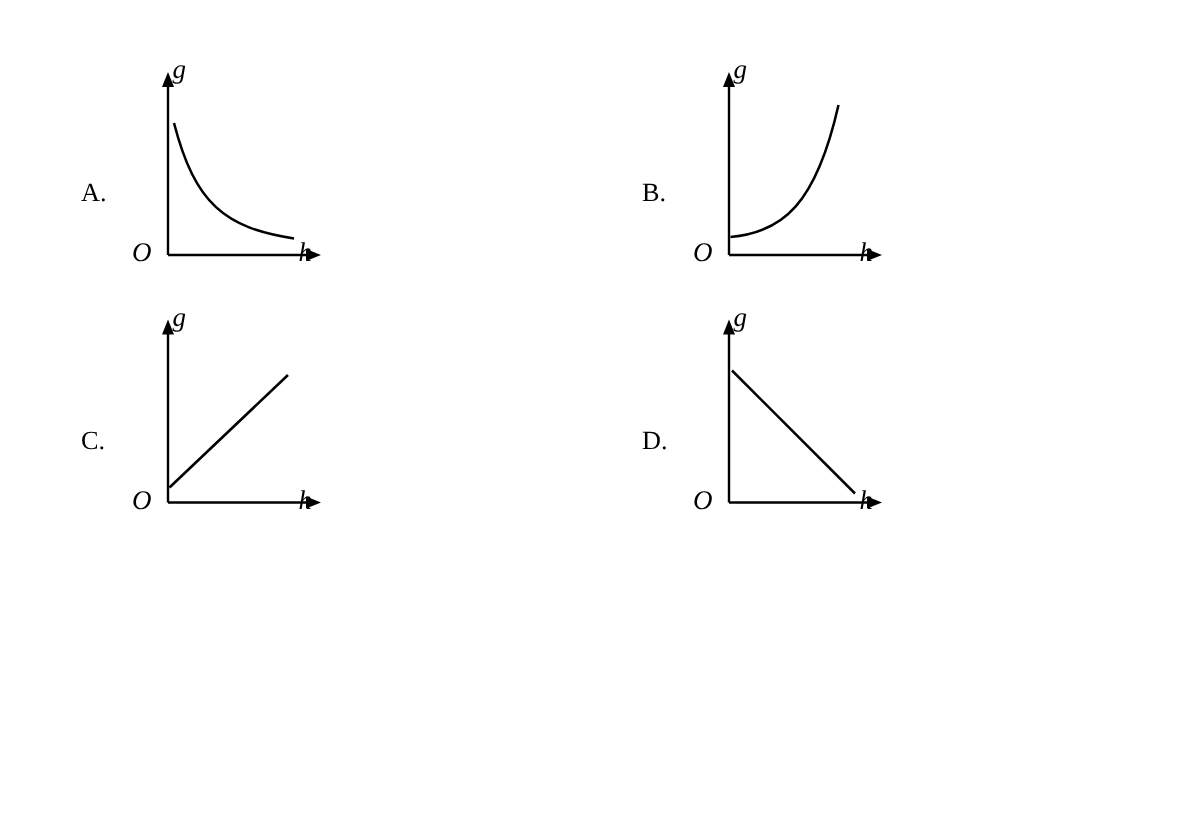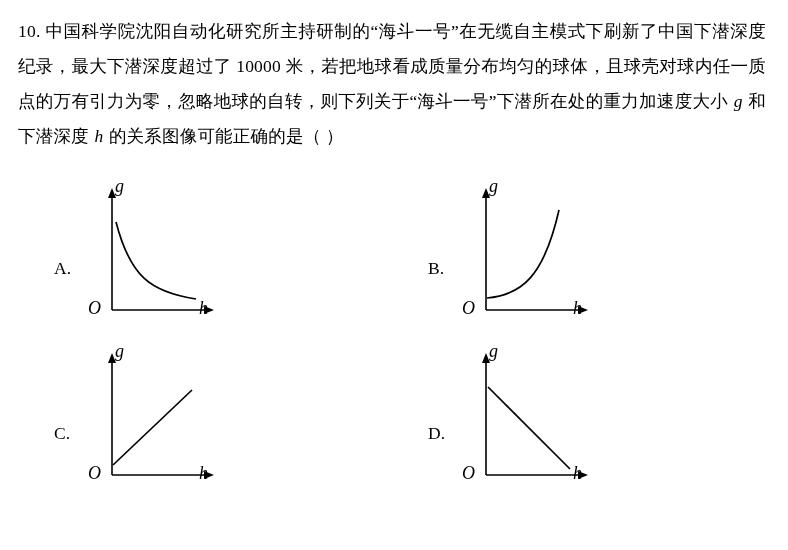--- a/index.html
+++ b/index.html
@@ -74,23 +74,20 @@
   }
   .lbl-g { left: 49px; top: -4px; }
   .lbl-h { left: 133px; top: 118px; }
   .lbl-o { left: 22px; top: 118px; font-style: italic; }
 </style>
 </head>
 <body>
 
 <div class="page">
 
-  <div class="question-text">
-    <span>10. 中国科学院沈阳自动化研究所主持研制的“海斗一号”在无缆自主模式下刷新了中国下潜深度纪录，最大下潜深度超过了 10000 米，若把地球看成质量分布均匀的球体，且球壳对球内任一质点的万有引力为零，忽略地球的自转，则下列关于“海斗一号”下潜所在处的重力加</span><span>速度大小 </span><span class="it">g</span><span> 和下潜深度 </span><span class="it">h</span><span> 的关系图像可能正确的是（    ）</span>
-  </div>
 
   <div class="options">
 
     <div class="opt-row">
 
       <div class="opt-cell">
         <div class="opt-label">A.</div>
         <div class="graph">
           <svg width="170" height="150" viewBox="0 0 170 150">
 

